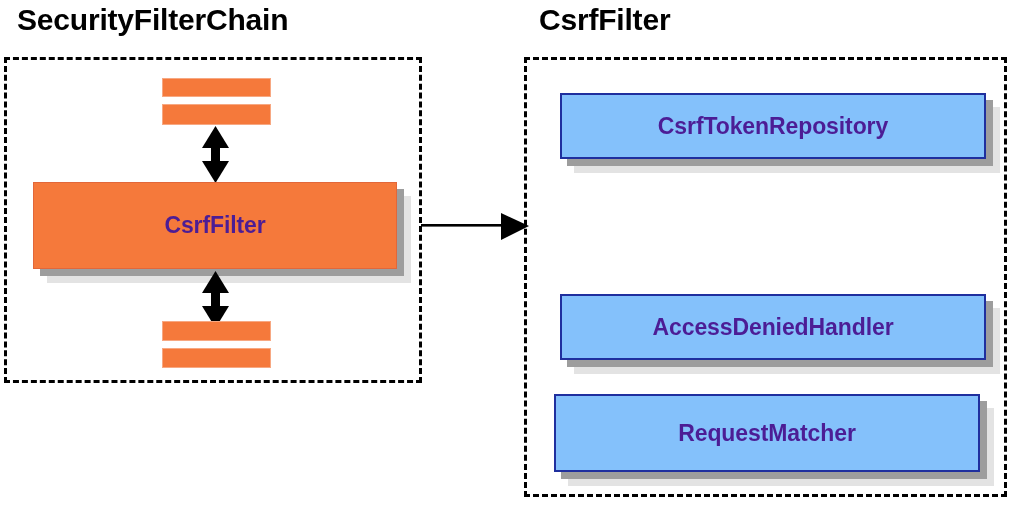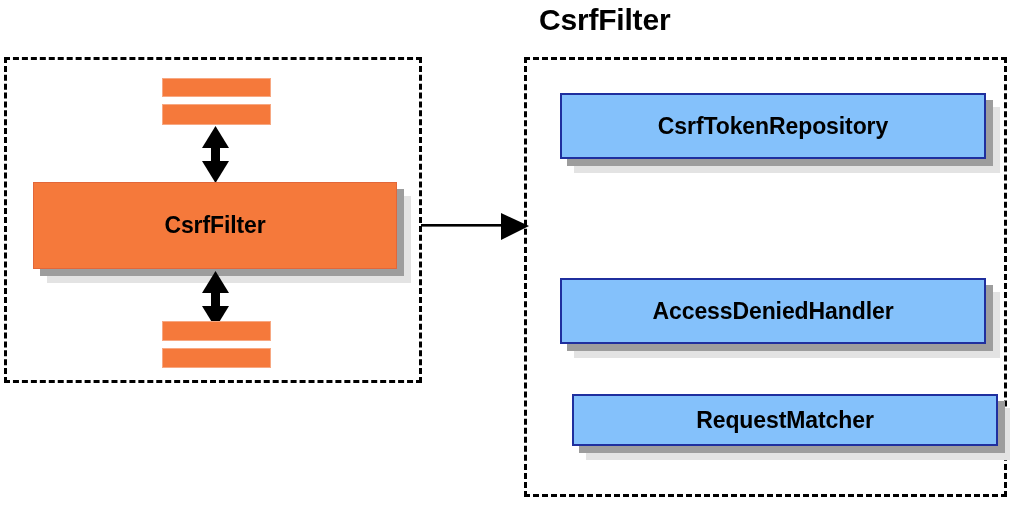--- a/index.html
+++ b/index.html
@@ -65,21 +65,21 @@
     background: #9d9d9d;
   }
   .node .face {
     display: flex;
     align-items: center;
     justify-content: center;
   }
   .node .label {
     font-weight: bold;
     font-size: 23px;
-    color: #000000;
+    color: #4c1d95;
     white-space: nowrap;
     letter-spacing: -0.1px;
   }
 
   
   .node.orange .face {
     background: #f5793b;
     border: 1px solid #e2673a;
   }
   
@@ -102,20 +102,21 @@
   .arrow-horiz {
     position: absolute;
   }
   .arrow-vert svg, .arrow-horiz svg { display: block; }
 </style>
 </head>
 <body>
 
 <div id="canvas">
 
+  <div class="panel-title" id="title-left">SecurityFilterChain</div>
 
   <div class="dashed-panel" id="panel-left"></div>
 
   <div class="bar" style="left:162px; top:78px; width:109px; height:19px;"></div>
   <div class="bar" style="left:162px; top:104px; width:109px; height:21px;"></div>
 
   <div class="arrow-vert" style="left:200px; top:126px; width:31px; height:57px;">
     <svg width="31" height="57" viewBox="0 0 31 57">
       <polygon points="15.5,0 29,22 2,22" fill="#000000"></polygon>
       <polygon points="15.5,57 29,35 2,35" fill="#000000"></polygon>
@@ -155,29 +156,29 @@
 
   <div class="node blue" style="left:560px; top:93px; width:426px; height:66px;">
     <div class="shadow-light"></div>
     <div class="shadow-dark"></div>
     <div class="face">
       <span class="label">CsrfTokenRepository</span>
     </div>
   </div>
 
 
-  <div class="node blue" style="left:560px; top:278px; width:426px; height:66px;">
+  <div class="node blue" style="left:560px; top:294px; width:426px; height:66px;">
     <div class="shadow-light"></div>
     <div class="shadow-dark"></div>
     <div class="face">
       <span class="label">AccessDeniedHandler</span>
     </div>
   </div>
 
-  <div class="node blue" style="left:572px; top:394px; width:426px; height:52px;">
+  <div class="node blue" style="left:554px; top:394px; width:426px; height:78px;">
     <div class="shadow-light"></div>
     <div class="shadow-dark"></div>
     <div class="face">
       <span class="label">RequestMatcher</span>
     </div>
   </div>
 
 </div>
 
 </body></html>

